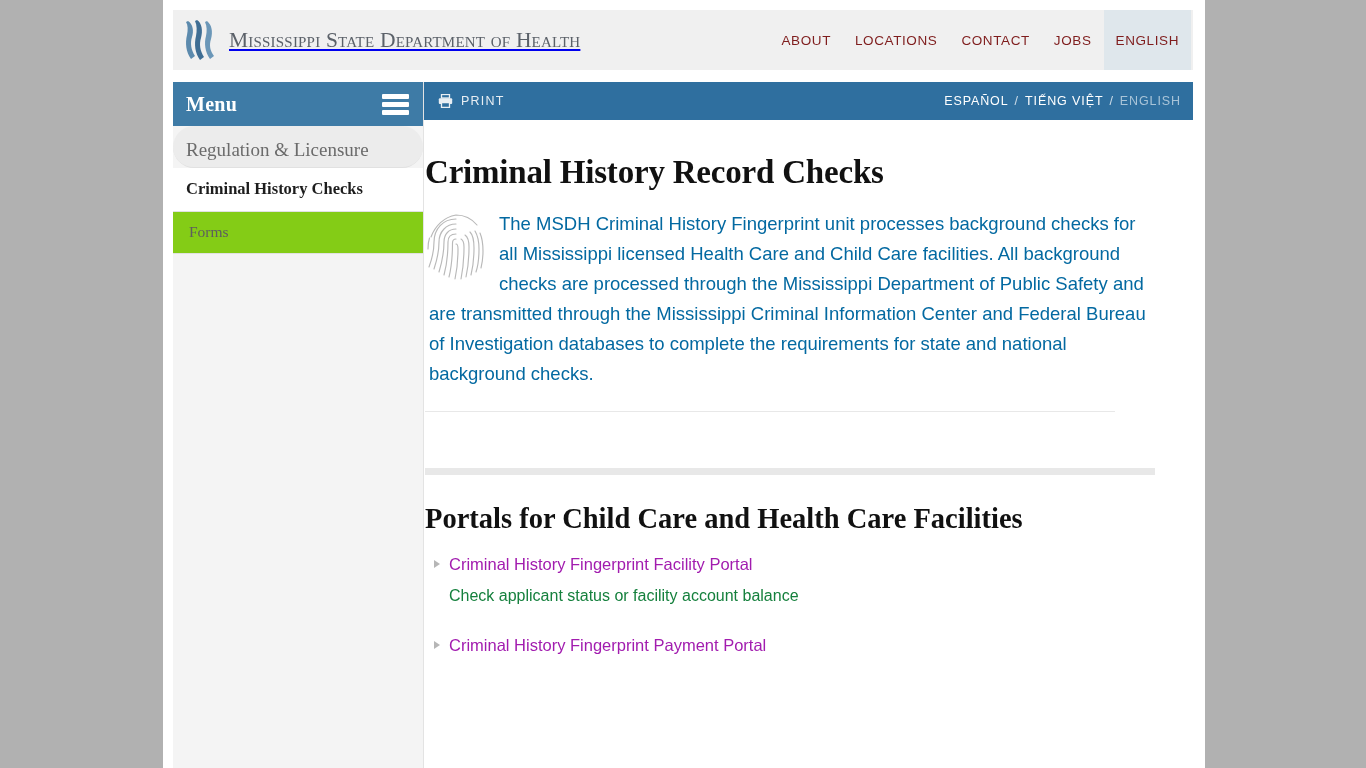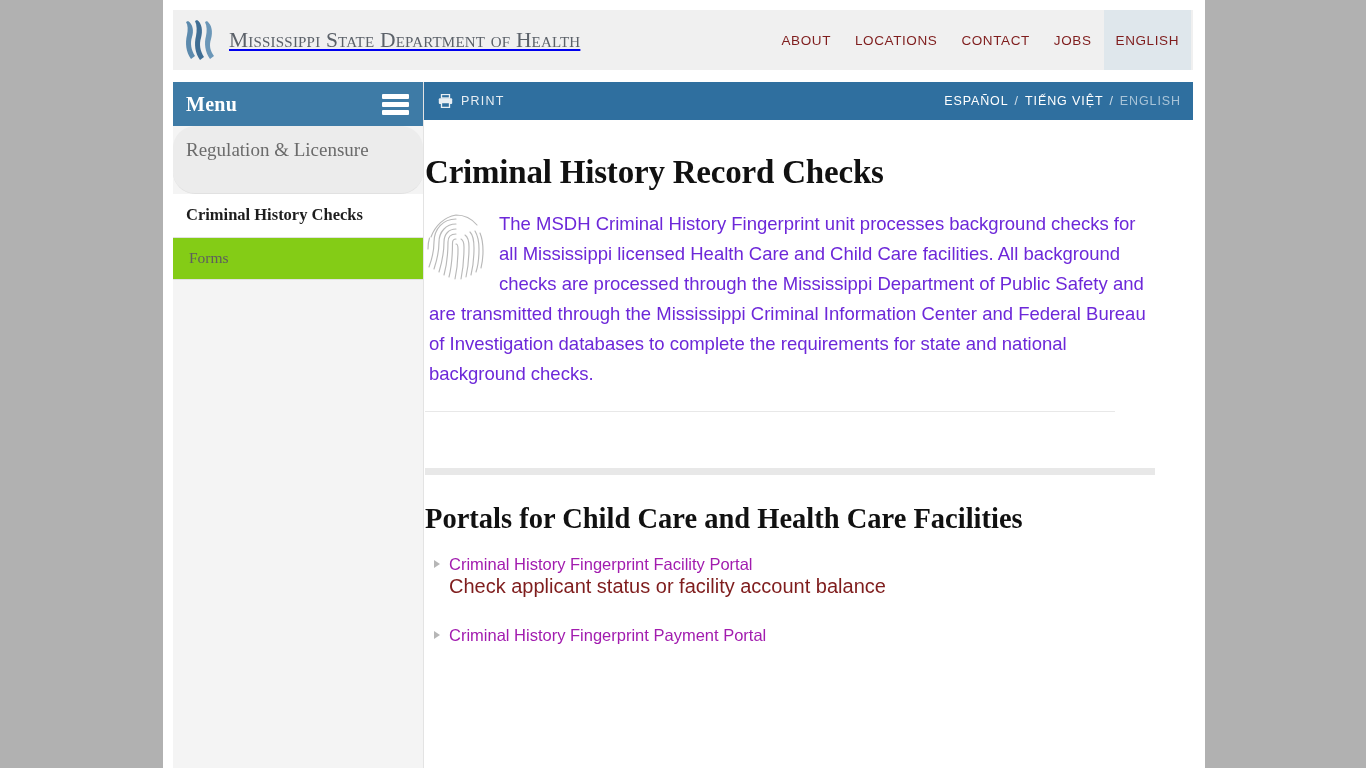--- a/index.html
+++ b/index.html
@@ -119,21 +119,21 @@
     border-radius: 1px;
   }
   .side-item {
     border-bottom: 1px solid #e1e1e1;
     font-family: "Liberation Serif", serif;
     display: block;
     text-decoration: none;
   }
   .side-item.level-section {
     background: #ececec;
-    padding: 13px 14px 32px 13px;
+    padding: 13px 14px 6px 13px;
     font-size: 19px;
     color: #6b6b6b;
     border-radius: 22px;
   }
   .side-item.level-current {
     background: #ffffff;
     padding: 11px 14px 12px 13px;
     font-size: 16.5px;
     color: #1d1d1d;
     font-weight: bold;
@@ -199,21 +199,21 @@
     font-family: "Liberation Serif", serif;
     font-size: 33px;
     font-weight: bold;
     color: #111111;
     margin: 14px 0 18px 0;
     letter-spacing: -0.2px;
   }
   .intro {
     font-size: 18.5px;
     line-height: 30px;
-    color: #6d28d9;
+    color: #0369a1;
     margin: 4px;
   }
   .fingerprint {
     float: left;
     width: 62px;
     height: 72px;
     margin: 4px 12px 2px 0;
   }
   .hr-thin {
     border: 0;
@@ -256,24 +256,24 @@
   }
   .portal-link {
     display: block;
     color: #a21caf;
     font-size: 16.5px;
     text-decoration: none;
     line-height: 22px;
   }
   .portal-desc {
     display: block;
-    color: #7f1d1d;
-    font-size: 20px;
+    color: #15803d;
+    font-size: 16px;
     line-height: 22.5px;
-    margin-top: 0;
+    margin-top: 10px;
   }
 </style>
 </head>
 <body>
 
 <div class="page-wrap">
 
   <div class="masthead">
     <a class="logo-block" href="#">
       <span>

